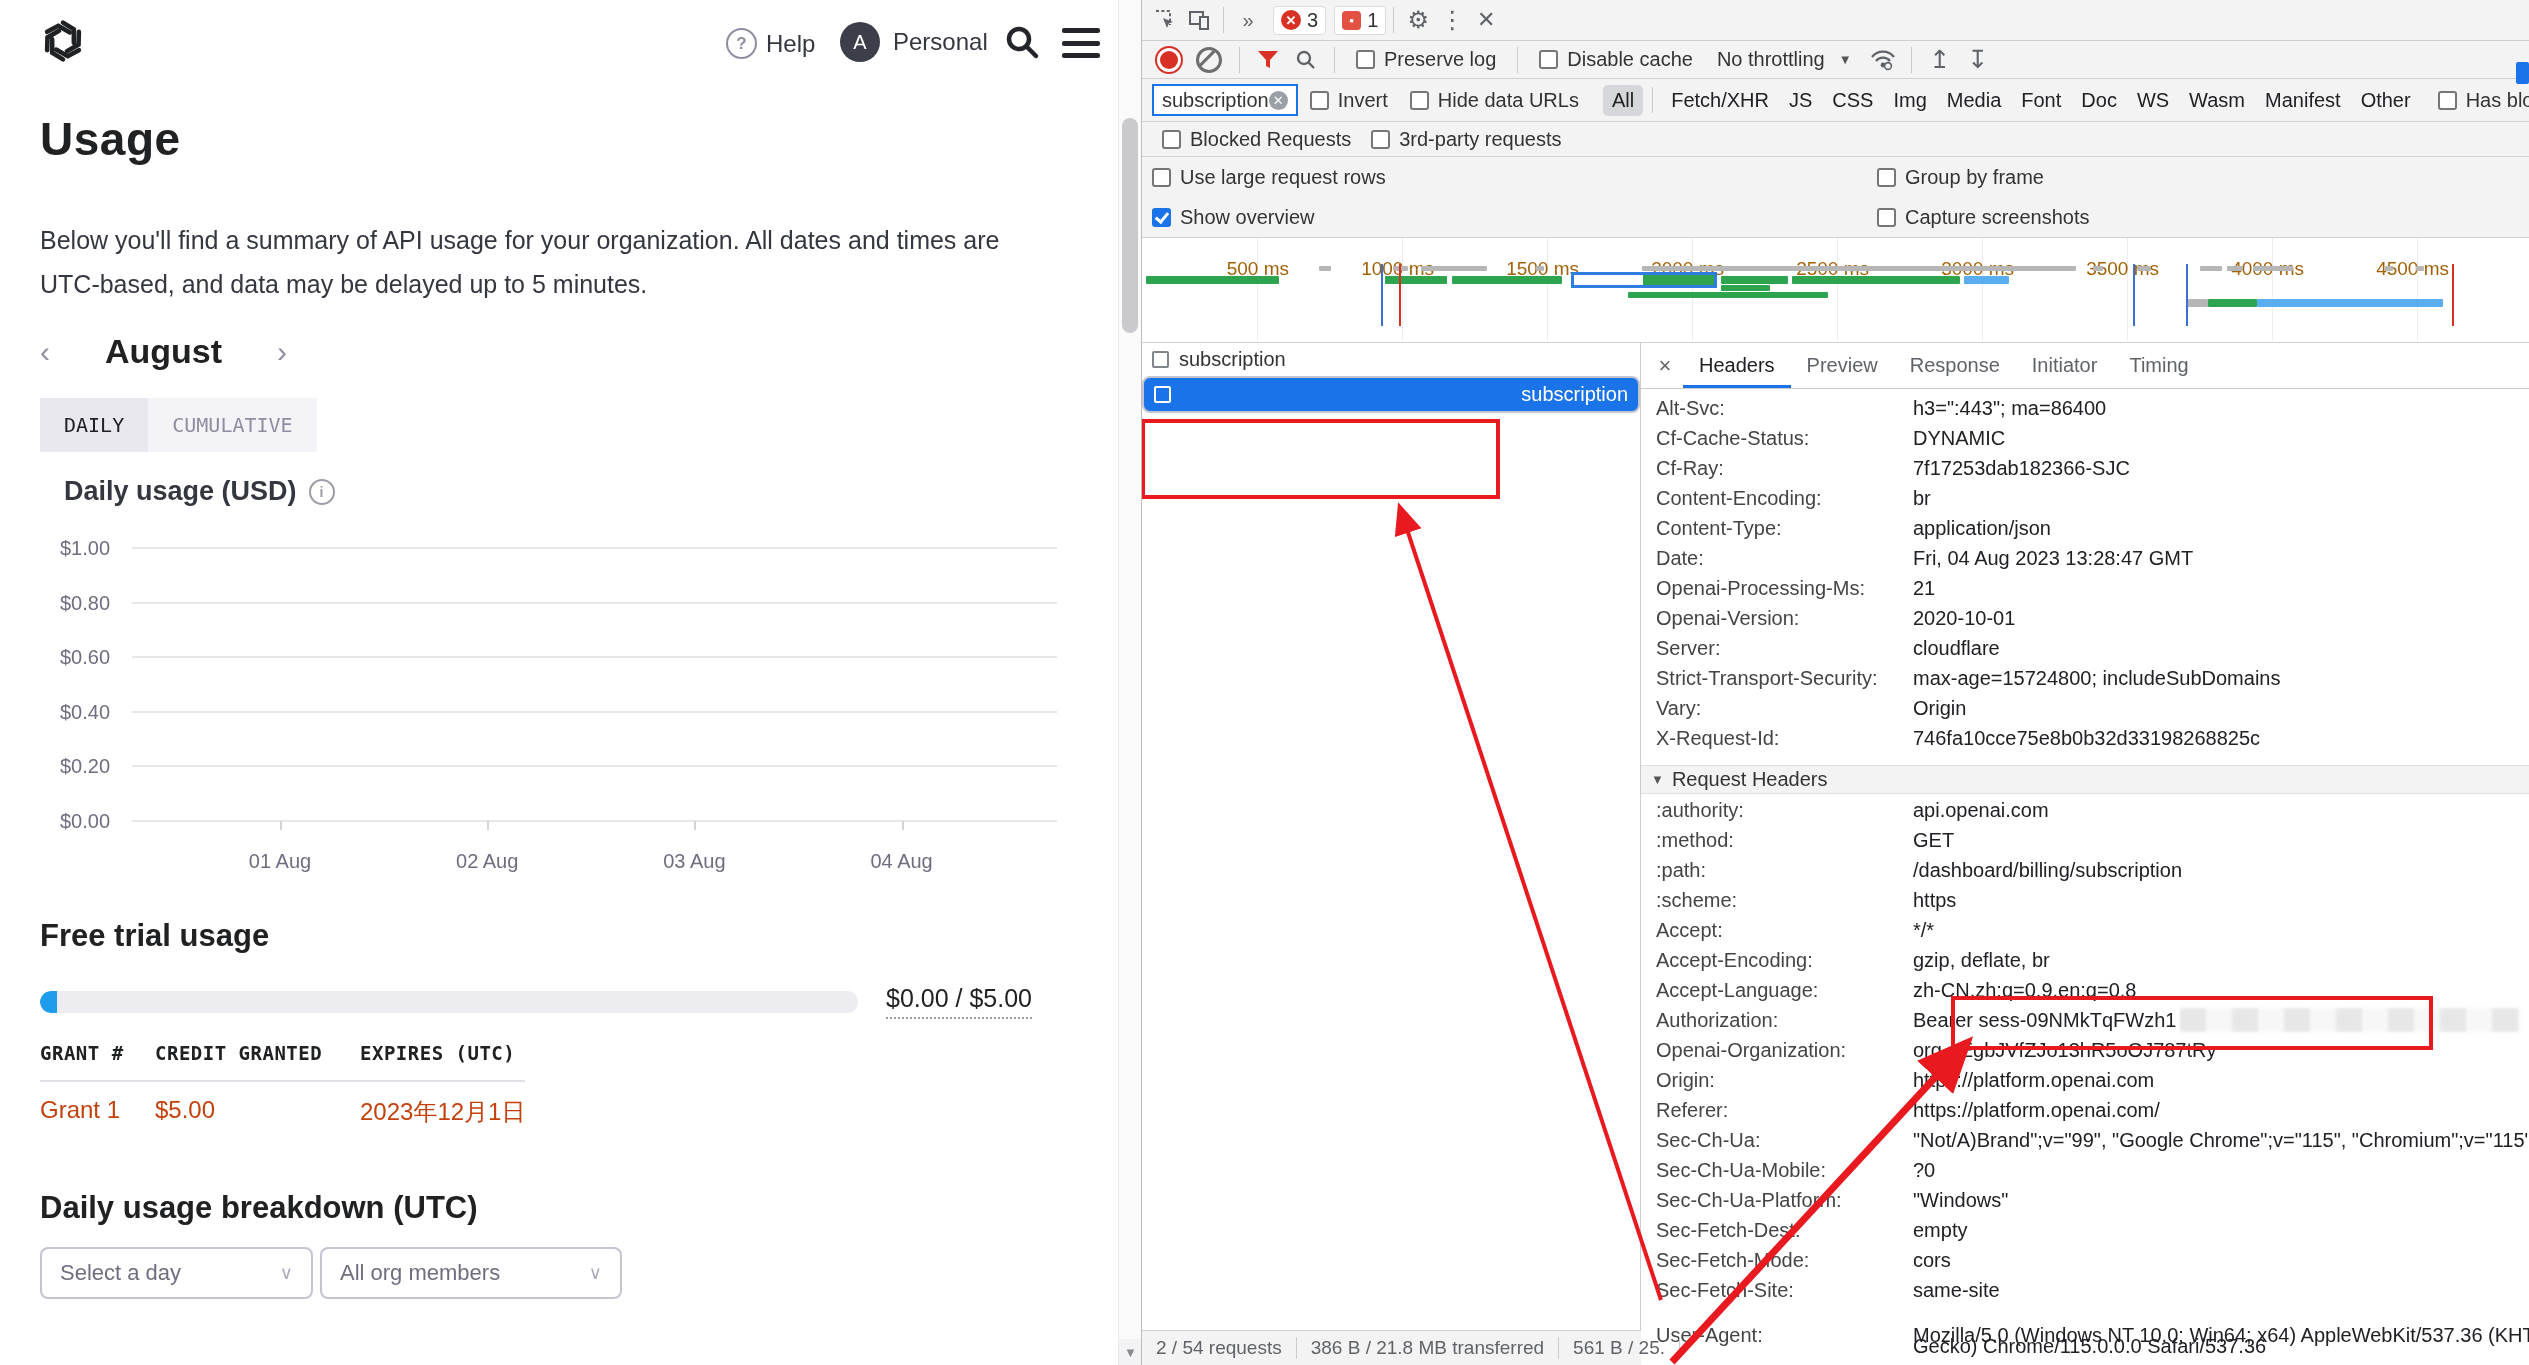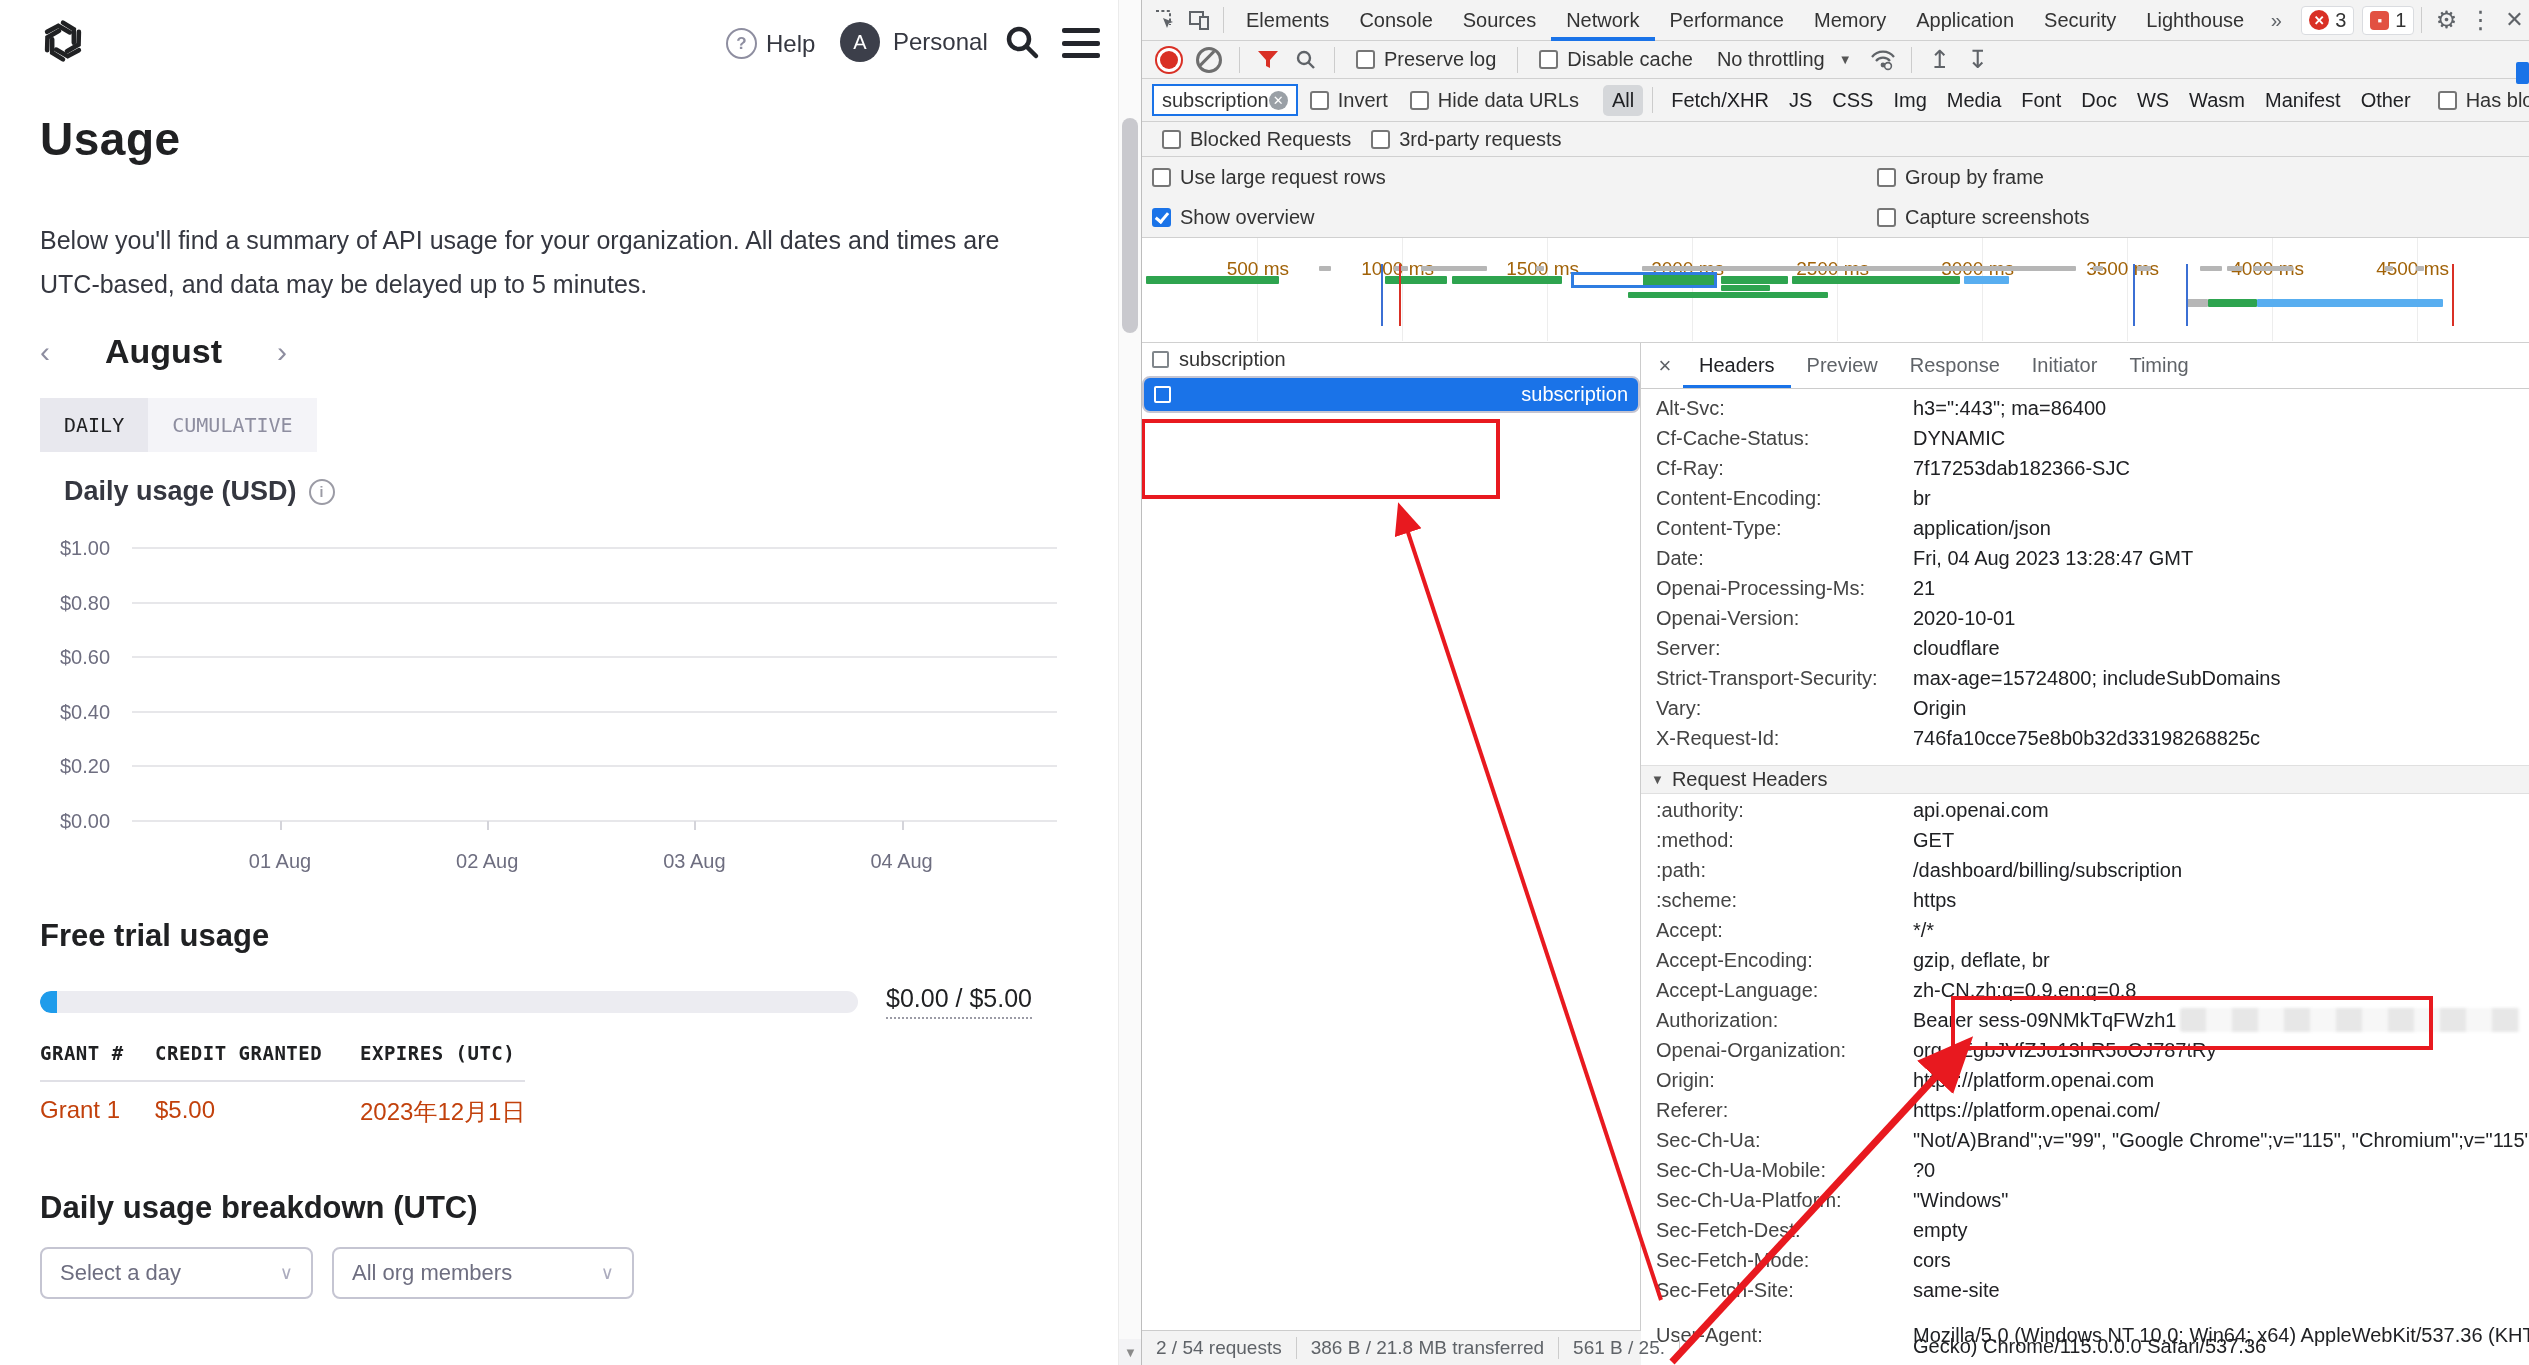--- a/index.html
+++ b/index.html
@@ -41,21 +41,21 @@
   .pfill{height:22px;background:#1f9ceb;border-radius:11px 0 0 11px;}
   .pusage{margin-left:28px;font-size:25px;color:#202123;border-bottom:2px dotted #9b9ba5;padding-bottom:4px;white-space:nowrap;}
   .grant-cols{position:absolute;left:40px;top:1042px;width:540px;display:flex;
               font-family:"DejaVu Sans Mono",monospace;font-size:19px;font-weight:700;letter-spacing:.5px;}
   .grant-cols span:nth-child(1){width:115px;}
   .grant-cols span:nth-child(2){width:205px;}
   .grant-rule{position:absolute;left:40px;top:1080px;width:485px;height:2px;background:#e0e0e6;}
   .grant-row{position:absolute;left:40px;top:1096px;width:640px;display:flex;font-size:24px;color:#c2410c;}
   .grant-row span:nth-child(1){width:115px;}
   .grant-row span:nth-child(2){width:205px;}
-  .selects{position:absolute;left:40px;top:1247px;display:flex;gap:19px;}
+  .selects{position:absolute;left:40px;top:1247px;display:flex;gap:7px;}
   .sel{height:48px;border:2px solid #c5c5d2;border-radius:8px;display:flex;align-items:center;
        justify-content:space-between;padding:0 18px;font-size:22px;color:#6e6e80;background:#fff;cursor:pointer;}
   .sel .chev{color:#acacbe;font-size:18px;margin-left:30px;}
   .plat-scroll{position:absolute;left:1118px;top:0;width:23px;height:1365px;background:#fafafa;border-left:1px solid #ebebeb;}
   .plat-thumb{position:absolute;left:3px;top:118px;width:16px;height:215px;background:#c9c9ce;border-radius:8px;}
   .plat-down{position:absolute;left:0;bottom:0;width:23px;height:26px;color:#8a8a8a;font-size:13px;
              display:flex;align-items:center;justify-content:center;background:#f3f3f5;}
   
   #devtools{position:absolute;left:1141px;top:0;width:1388px;height:1365px;background:#fff;
             border-left:1px solid #bdbdbd;font-size:20px;color:#333;}
@@ -265,31 +265,20 @@
             <path fill="#5f6368" d="M10 10l10 4-4.2 1.6L14 20z"></path>
           </svg>
       </span>
       <span class="ticon">
         <svg width="24" height="24" viewBox="0 0 24 24">
             <rect x="3" y="4" width="13" height="12" fill="none" stroke="#5f6368" stroke-width="2"></rect>
             <rect x="13" y="9" width="8" height="12" fill="#f3f3f3" stroke="#5f6368" stroke-width="2"></rect>
           </svg>
       </span>
       <span class="vsep"></span>
-      <div id="dt-tabs" style="display:flex;">
-          <span class="dt-tab">Elements</span>
-          <span class="dt-tab">Console</span>
-          <span class="dt-tab">Sources</span>
-          <span class="dt-tab on">Network</span>
-          <span class="dt-tab">Performance</span>
-          <span class="dt-tab">Memory</span>
-          <span class="dt-tab">Application</span>
-          <span class="dt-tab">Security</span>
-          <span class="dt-tab">Lighthouse</span>
-        </div>
       <span class="ticon">»</span>
       <div class="badge">
         <span class="errdot">✕</span>
         <span>3</span>
       </div>
       <div class="badge">
         <span class="issq">▪</span>
         <span>1</span>
       </div>
       <span class="vsep"></span>

